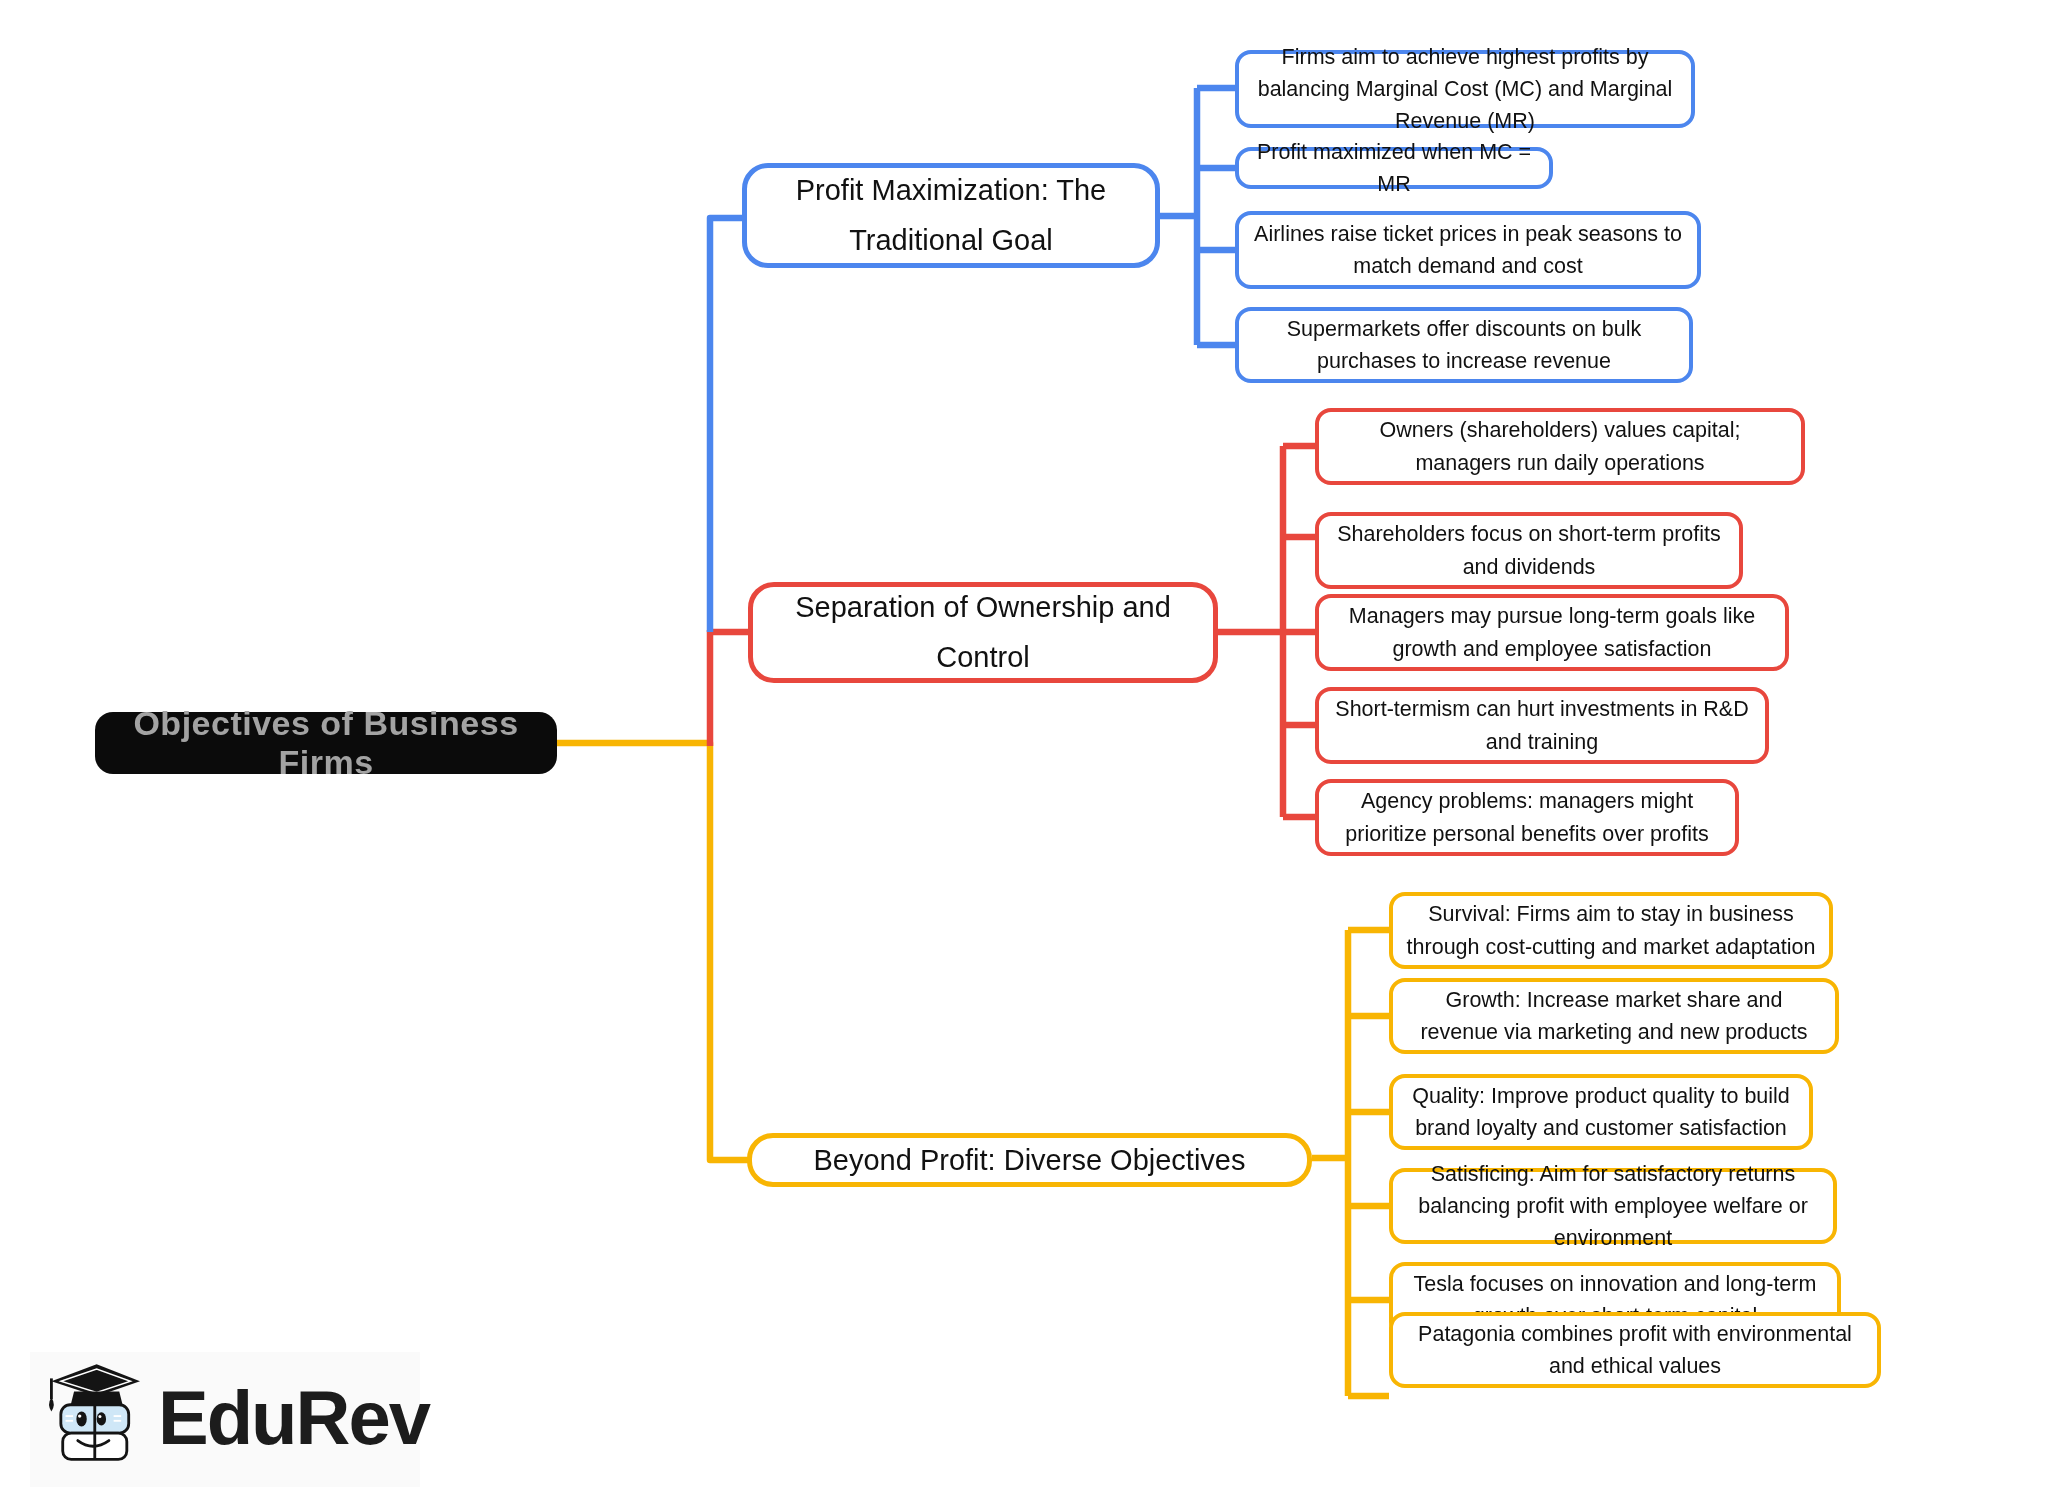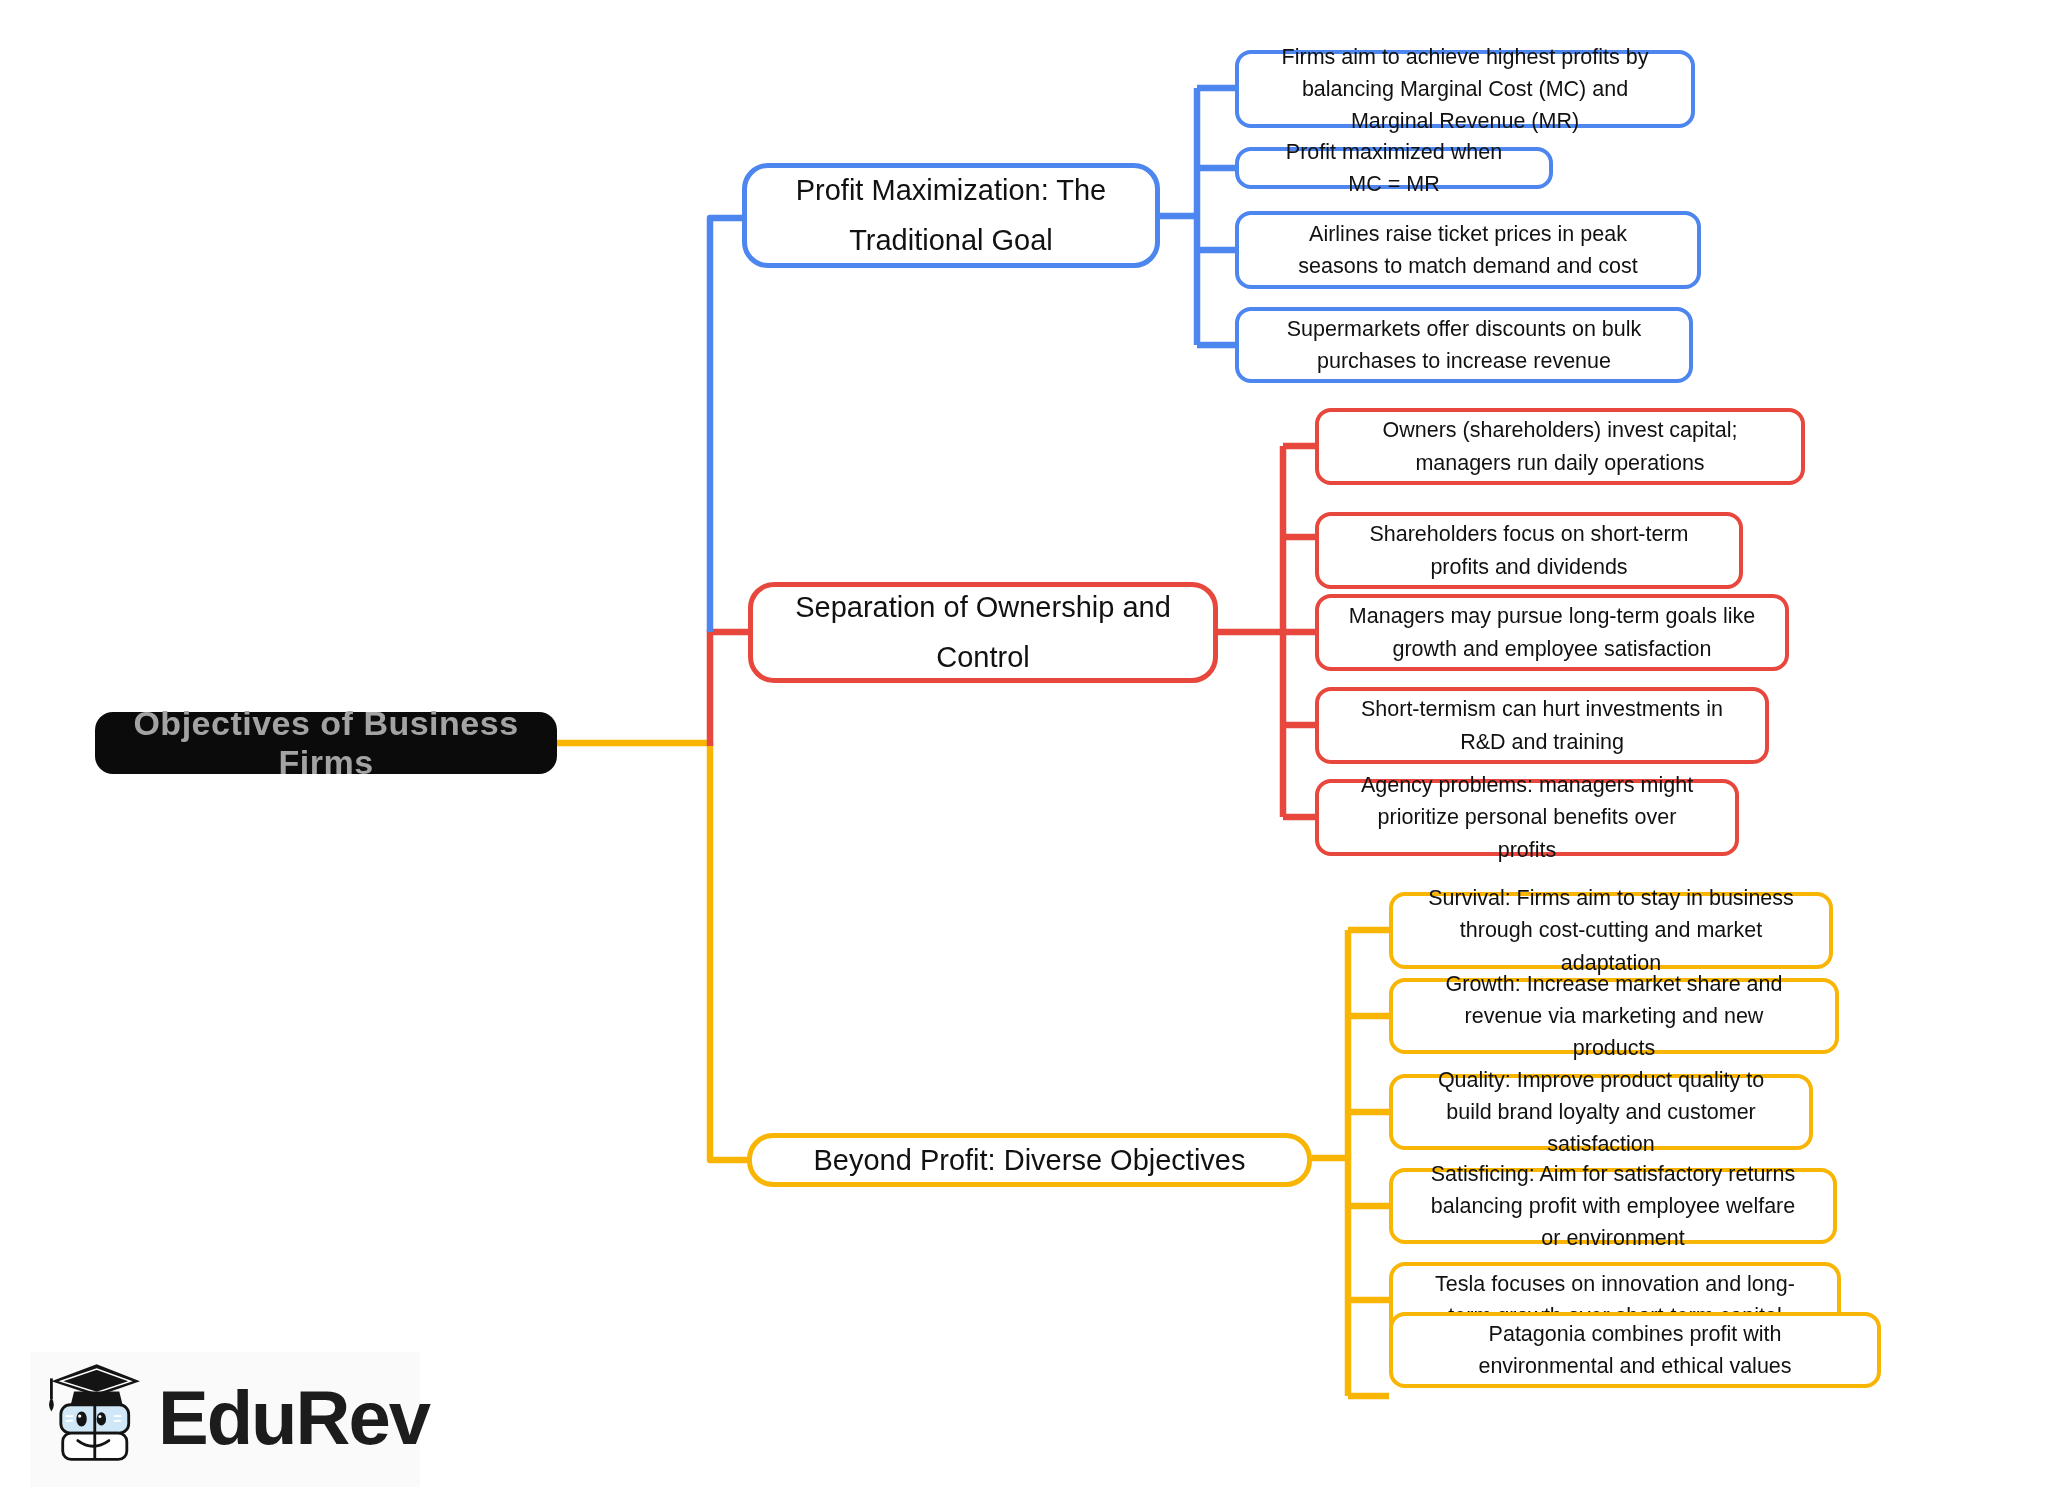--- a/index.html
+++ b/index.html
@@ -23,21 +23,21 @@
   .root-node{
     background:var(--root_bg);color:#a3a3a3;font-weight:bold;font-size:34px;
     border-radius:18px;letter-spacing:0.5px;
   }
   .branch{
     border-style:solid;border-width:5px;border-radius:26px;
     font-size:29px;line-height:1.7;padding:12px 10px;
   }
   .leaf{
     border-style:solid;border-width:4px;border-radius:16px;
-    font-size:21.5px;line-height:1.5;padding:2px 28px;
+    font-size:21.5px;line-height:1.5;padding:2px 12px;
   }
   .b-blue{border-color:var(--blue);}
   .b-red{border-color:var(--red);}
   .b-yellow{border-color:var(--yellow);}
 
   .logo-bg{
     position:absolute;left:30px;top:1352px;width:390px;height:135px;
     background:#fafafa;z-index:0;
   }
   .logo{position:absolute;left:38px;top:1352px;z-index:1;display:flex;align-items:flex-start;}
@@ -57,21 +57,21 @@
 
 <div class="node root-node" style="left:95px;top:712px;width:462px;height:62px">Objectives of Business Firms</div>
 
 <div class="node branch b-blue" style="left:742px;top:163px;width:418px;height:105px">Profit Maximization: The Traditional Goal</div>
 <div class="node leaf b-blue" style="left:1235px;top:50px;width:460px;height:78px">Firms aim to achieve highest profits by balancing Marginal Cost (MC) and Marginal Revenue (MR)</div>
 <div class="node leaf b-blue" style="left:1235px;top:147px;width:318px;height:42px">Profit maximized when MC = MR</div>
 <div class="node leaf b-blue" style="left:1235px;top:211px;width:466px;height:78px">Airlines raise ticket prices in peak seasons to match demand and cost</div>
 <div class="node leaf b-blue" style="left:1235px;top:307px;width:458px;height:76px">Supermarkets offer discounts on bulk purchases to increase revenue</div>
 
 <div class="node branch b-red" style="left:748px;top:582px;width:470px;height:101px">Separation of Ownership and Control</div>
-<div class="node leaf b-red" style="left:1315px;top:408px;width:490px;height:77px">Owners (shareholders) invest capital; managers run daily operations</div>
+<div class="node leaf b-red" style="left:1315px;top:408px;width:490px;height:77px">Owners (shareholders) values capital; managers run daily operations</div>
 <div class="node leaf b-red" style="left:1315px;top:512px;width:428px;height:77px">Shareholders focus on short-term profits and dividends</div>
 <div class="node leaf b-red" style="left:1315px;top:594px;width:474px;height:77px">Managers may pursue long-term goals like growth and employee satisfaction</div>
 <div class="node leaf b-red" style="left:1315px;top:687px;width:454px;height:77px">Short-termism can hurt investments in R&amp;D and training</div>
 <div class="node leaf b-red" style="left:1315px;top:779px;width:424px;height:77px">Agency problems: managers might prioritize personal benefits over profits</div>
 
 <div class="node branch b-yellow" style="left:747px;top:1133px;width:565px;height:54px;line-height:1.2">Beyond Profit: Diverse Objectives</div>
 <div class="node leaf b-yellow" style="left:1389px;top:892px;width:444px;height:77px">Survival: Firms aim to stay in business through cost-cutting and market adaptation</div>
 <div class="node leaf b-yellow" style="left:1389px;top:978px;width:450px;height:76px">Growth: Increase market share and revenue via marketing and new products</div>
 <div class="node leaf b-yellow" style="left:1389px;top:1074px;width:424px;height:76px">Quality: Improve product quality to build brand loyalty and customer satisfaction</div>
 <div class="node leaf b-yellow" style="left:1389px;top:1168px;width:448px;height:76px">Satisficing: Aim for satisfactory returns balancing profit with employee welfare or environment</div>

